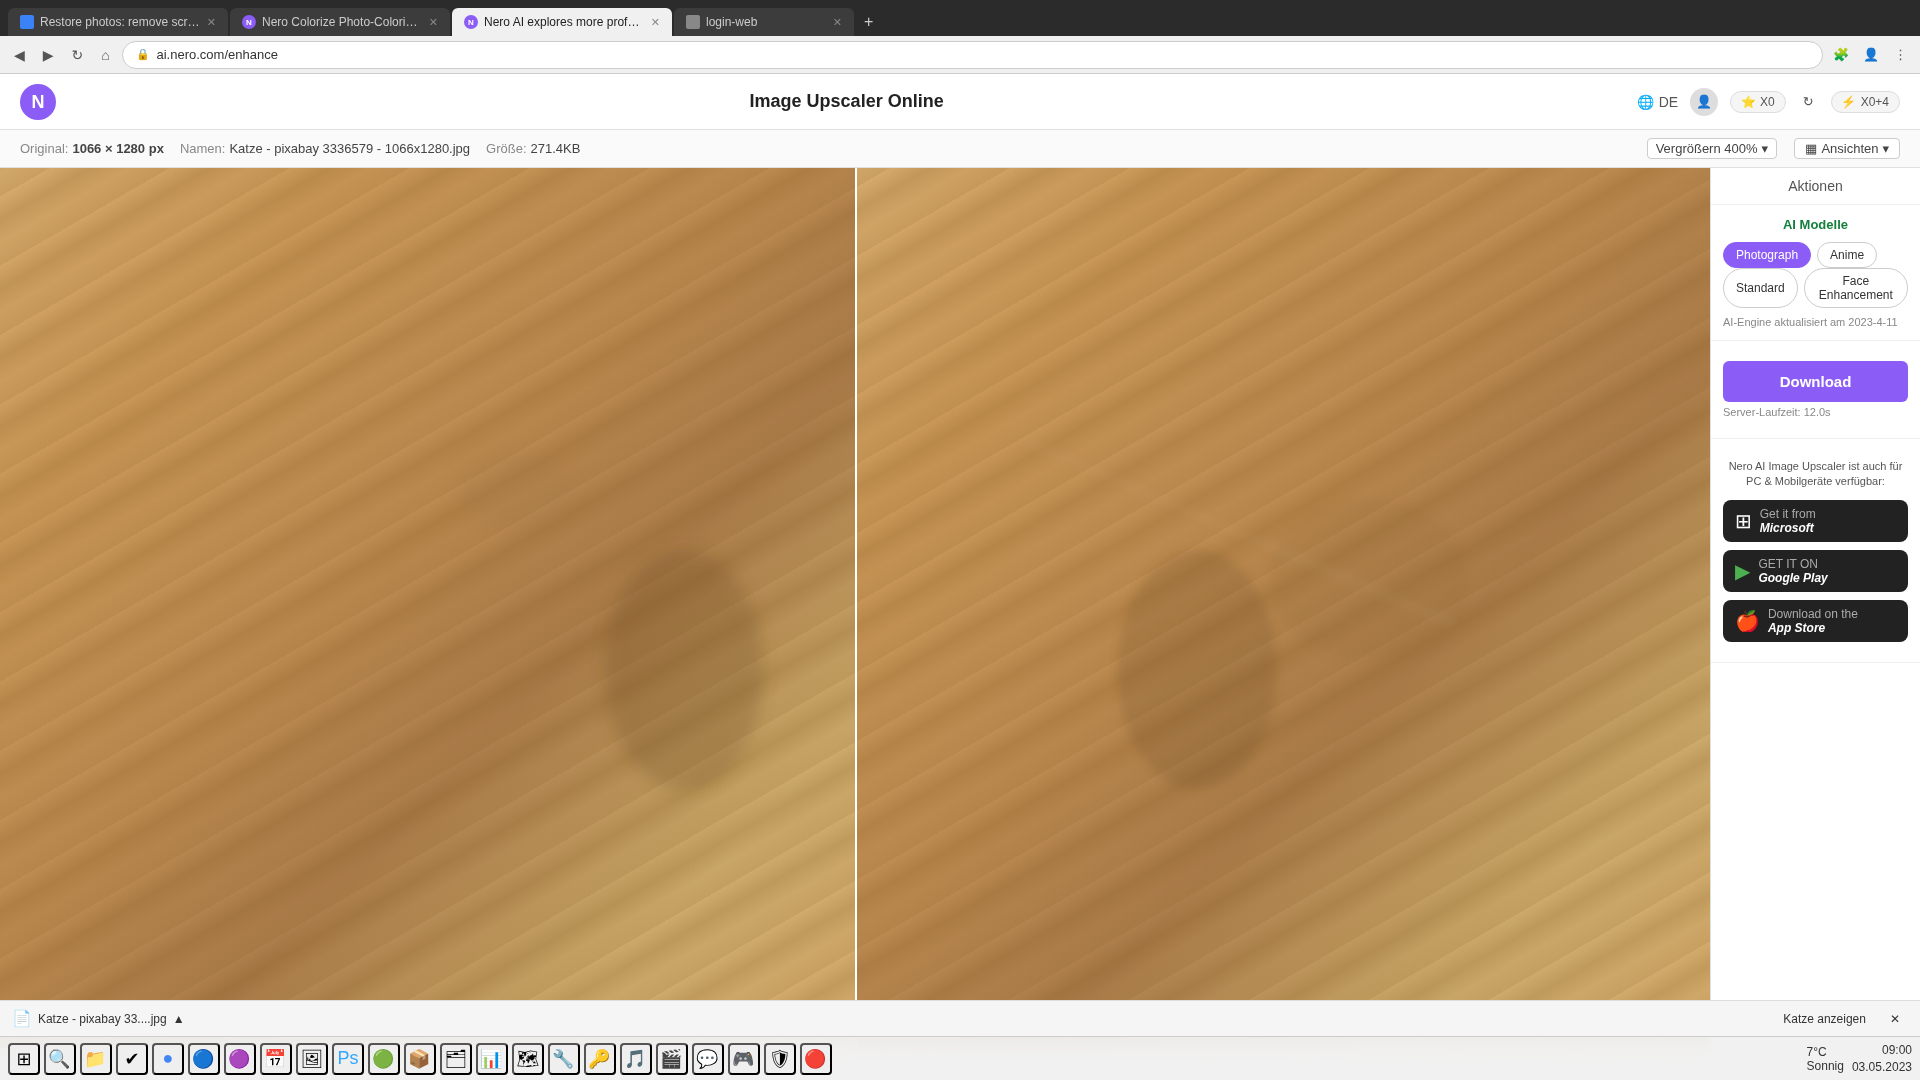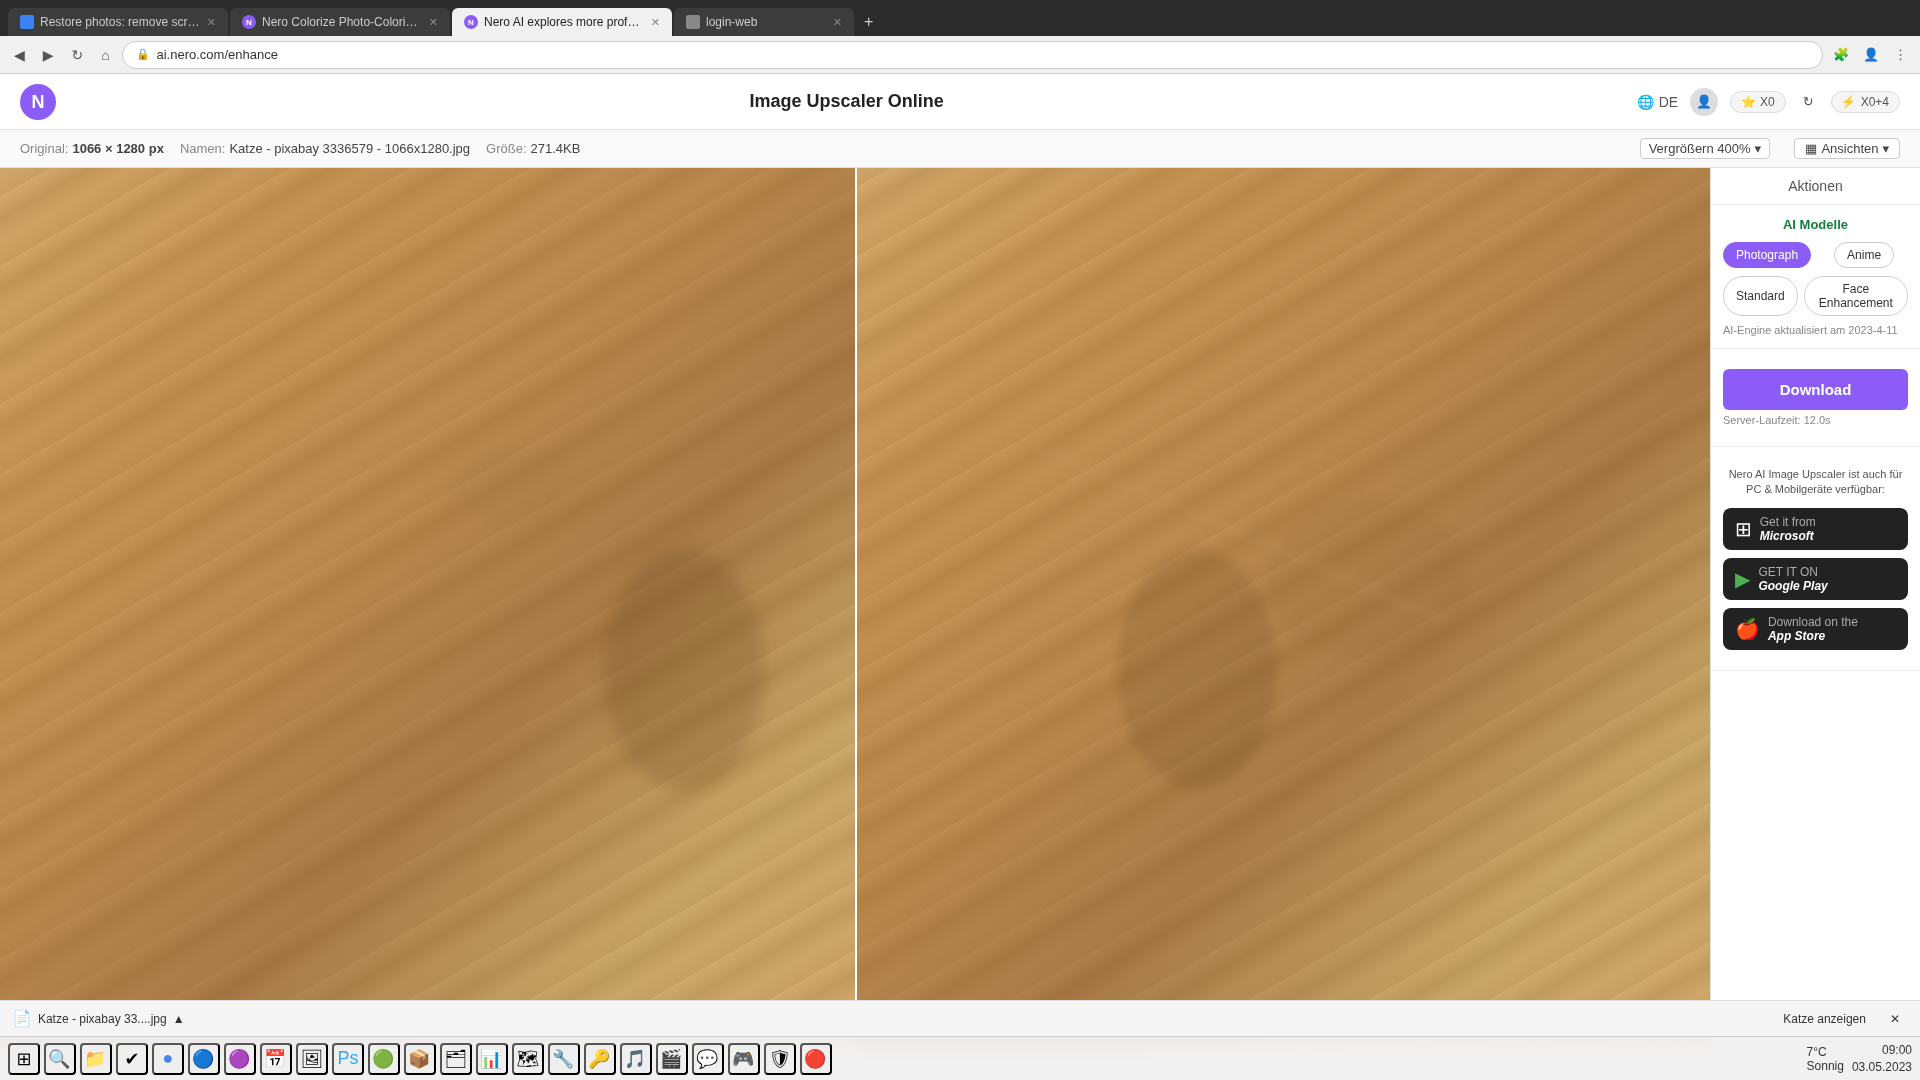--- a/index.html
+++ b/index.html
@@ -33,21 +33,21 @@
     .header-title { font-size: 18px; font-weight: 600; color: #222; }
     .header-right { display: flex; align-items: center; gap: 12px; }
     .lang-btn { display: flex; align-items: center; gap: 4px; background: none; border: none; cursor: pointer; font-size: 14px; color: #555; }
     .user-icon-btn { width: 28px; height: 28px; border-radius: 50%; background: #ddd; border: none; cursor: pointer; display: flex; align-items: center; justify-content: center; color: #555; font-size: 13px; }
     .score-badge { display: flex; align-items: center; gap: 4px; background: #f5f5f5; border-radius: 20px; padding: 3px 10px; font-size: 12px; color: #555; border: 1px solid #ddd; }
 
     
     .info-bar { display: flex; align-items: center; padding: 6px 20px; background: #fafafa; border-bottom: 1px solid #e0e0e0; font-size: 13px; color: #444; gap: 16px; flex-shrink: 0; height: 38px; }
     .info-bar span { display: inline-flex; align-items: center; gap: 4px; }
     .info-label { color: #888; }
-    .info-bar-right { margin-left: auto; display: flex; align-items: center; gap: 24px; border-radius: 8px; }
+    .info-bar-right { margin-left: auto; display: flex; align-items: center; gap: 17px; border-radius: 8px; }
     .zoom-select { display: flex; align-items: center; gap: 4px; background: white; border: 1px solid #ccc; border-radius: 4px; padding: 2px 8px; font-size: 13px; cursor: pointer; }
     .view-btn { display: flex; align-items: center; gap: 4px; background: white; border: 1px solid #ccc; border-radius: 4px; padding: 2px 10px; font-size: 13px; cursor: pointer; }
 
     
     .content-area { display: flex; flex: 1; overflow: hidden; }
     
     
     .image-area { flex: 1; overflow: hidden; background: #f8f8f8; position: relative; }
     .image-container { width: 100%; height: 100%; display: flex; position: relative; }
     .image-half { flex: 1; overflow: hidden; }
@@ -68,21 +68,21 @@
     .result-emoji { font-size: 16px; }
 
     
     .sidebar { width: 210px; background: white; border-left: 1px solid #e0e0e0; display: flex; flex-direction: column; flex-shrink: 0; overflow-y: auto; }
     .sidebar-section { padding: 12px; border-bottom: 1px solid #eee; }
     .aktionen-header { text-align: center; font-size: 14px; color: #555; font-weight: 500; padding: 10px; border-bottom: 1px solid #eee; }
     
     .upload-btn { width: 100%; background: white; border: 2px solid #8b5cf6; color: #8b5cf6; border-radius: 6px; padding: 10px; font-size: 14px; font-weight: 600; cursor: pointer; margin: 12px 0; }
     
     .ai-modelle-title { text-align: center; font-size: 13px; color: #15803d; font-weight: 600; margin-bottom: 10px; }
-    .model-buttons { display: flex; gap: 23px; margin-bottom: 8px; flex-wrap: wrap; }
+    .model-buttons { display: flex; gap: 6px; flex-wrap: wrap; }
     .model-btn { padding: 5px 12px; border-radius: 20px; font-size: 12px; cursor: pointer; border: 1px solid #ccc; background: white; color: #333; }
     .model-btn.active { background: #8b5cf6; color: white; border-color: #8b5cf6; }
     .model-btn-row2 { display: flex; gap: 6px; margin-bottom: 8px; }
     .engine-info { font-size: 11px; color: #888; margin-top: 4px; }
     
     .download-btn { width: 100%; background: #8b5cf6; color: white; border: none; border-radius: 6px; padding: 12px; font-size: 15px; font-weight: 600; cursor: pointer; margin: 8px 0 4px 0; }
     .server-runtime { font-size: 11px; color: #888; margin-bottom: 8px; }
     
     .app-promo { font-size: 11px; color: #555; text-align: center; margin: 8px 0 10px 0; line-height: 1.4; }
     .store-btn { display: flex; align-items: center; gap: 8px; background: #222; color: white; border-radius: 8px; padding: 7px 12px; margin-bottom: 8px; cursor: pointer; border: none; width: 100%; text-align: left; }

